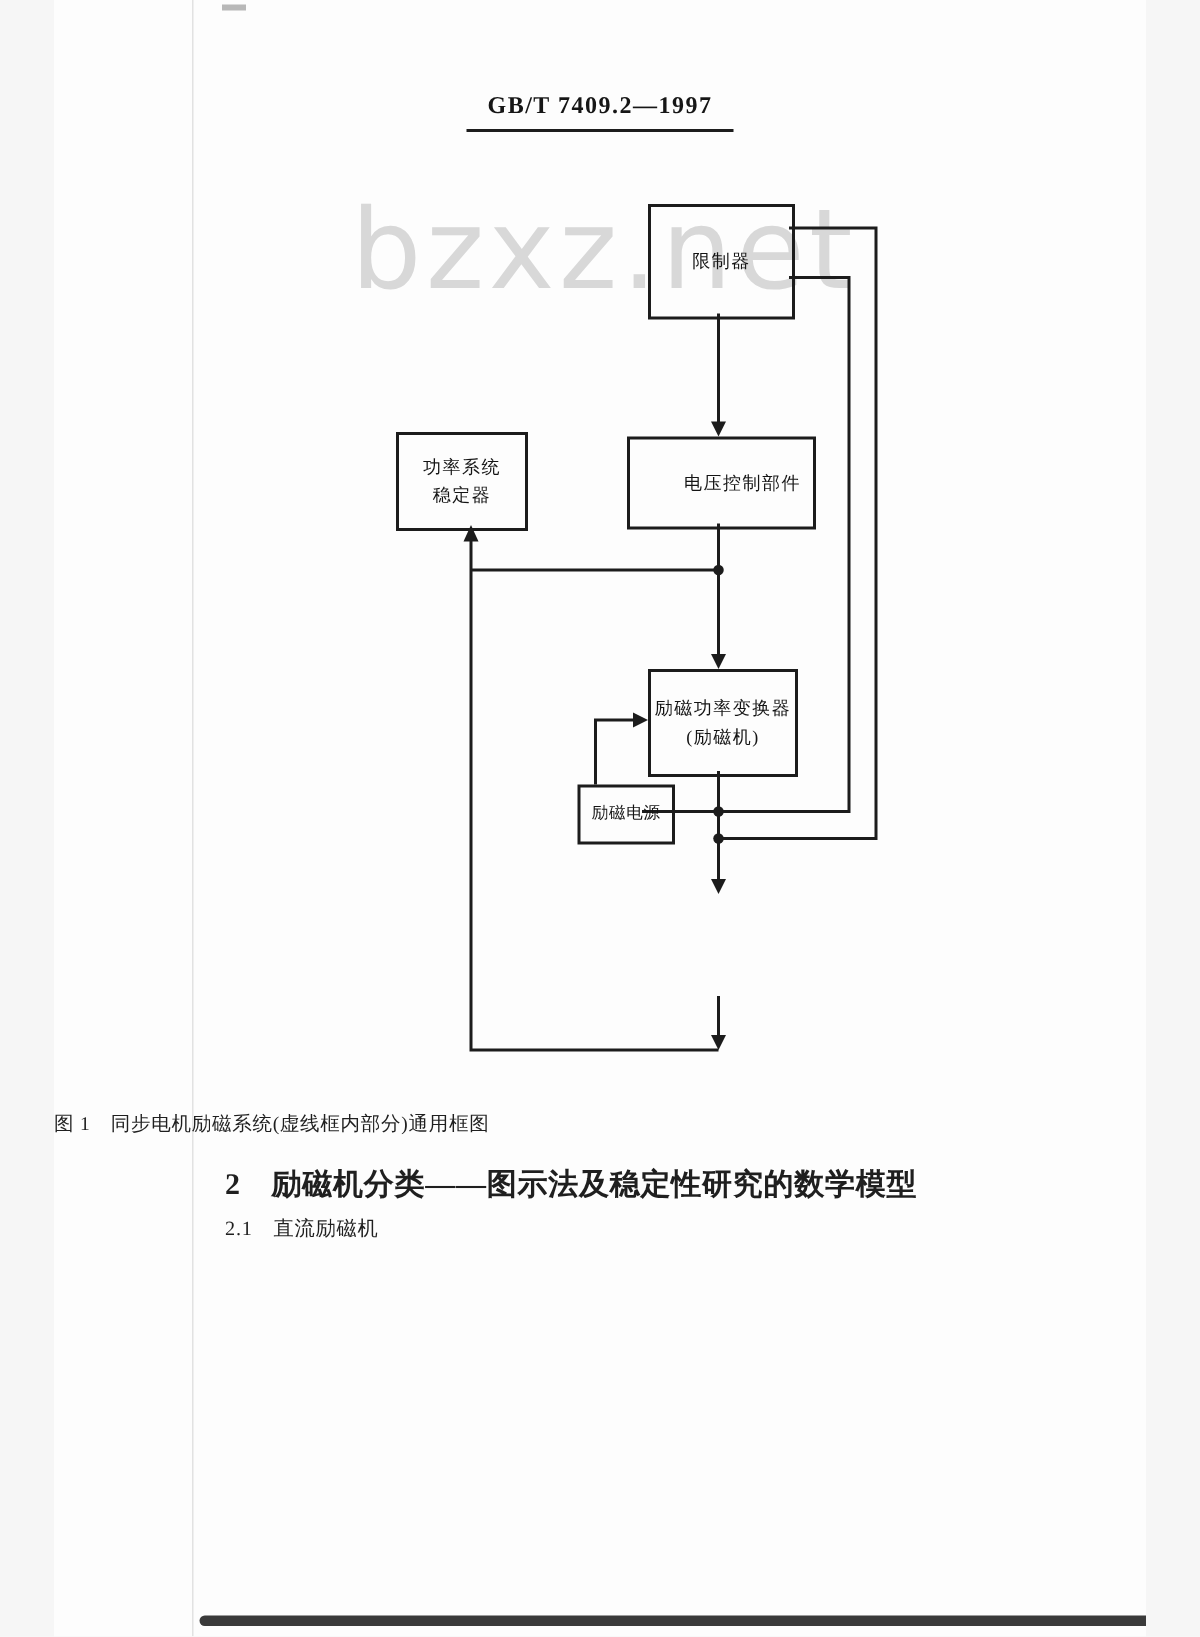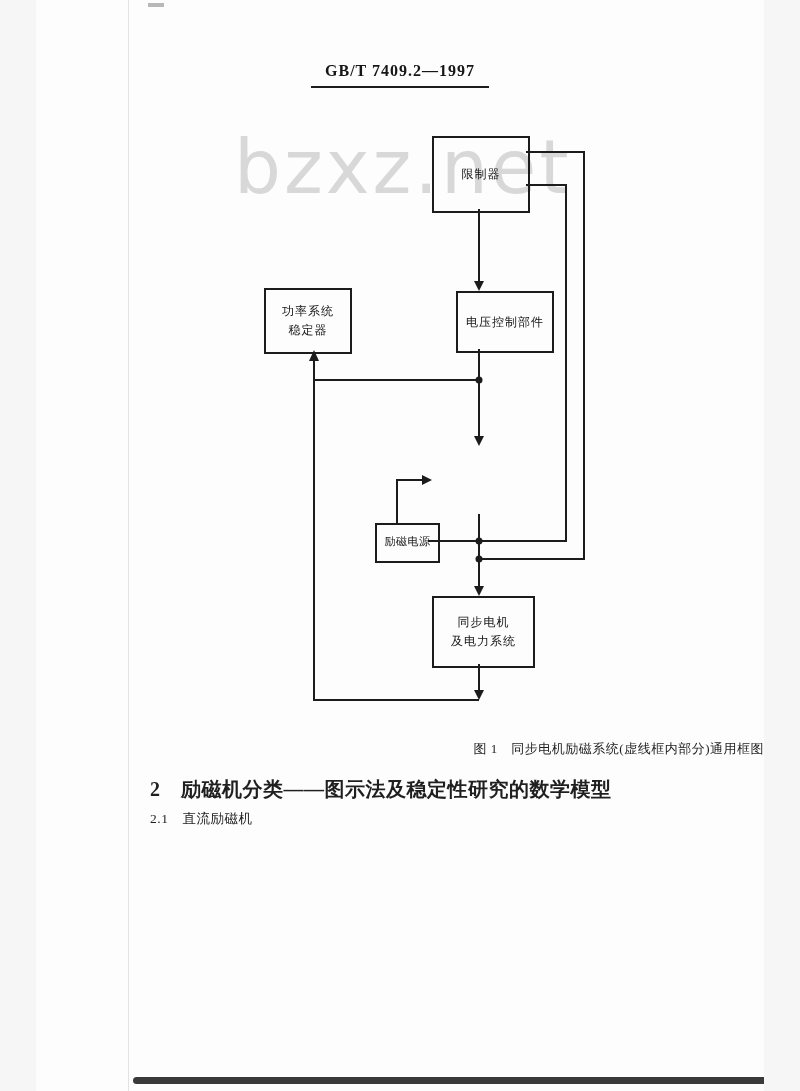--- a/index.html
+++ b/index.html
@@ -20,21 +20,21 @@
     font-family:"DejaVu Sans", sans-serif;font-weight:normal;
     font-size:74px;letter-spacing:3px;color:#d8d8d8;white-space:nowrap;
   }
   .diagram-svg{position:absolute;left:0;top:0;z-index:2;}
   .dbox{
     position:absolute;z-index:3;border:2px solid #1c1c1c;background:transparent;
     display:flex;flex-direction:column;align-items:center;justify-content:center;
     font-size:12px;letter-spacing:1px;line-height:1.55;color:#141414;text-align:center;
   }
   .dbox.small{font-size:11px;letter-spacing:0.5px;}
-  .caption{position:absolute;left:0;right:0;top:740px;text-align:right;font-size:13px;letter-spacing:0.5px;}
+  .caption{position:absolute;left:0;right:0;top:740px;text-align:left;font-size:13px;letter-spacing:0.5px;}
   .sec-heading{position:absolute;left:114px;top:776px;font-size:20px;font-weight:bold;letter-spacing:0.5px;}
   .sub-heading{position:absolute;left:114px;top:810px;font-size:13.5px;font-weight:normal;letter-spacing:0.5px;}
   .body-para{
     position:absolute;left:112px;top:836px;width:578px;
     font-size:13.5px;line-height:1.64;text-align:justify;text-indent:2em;
   }
   .body-para sub{font-size:9px;}
   .bottom-bar{position:absolute;left:97px;top:1077px;width:689px;height:7px;background:#3a3a3a;border-radius:3.5px;}
 </style>
 </head>
@@ -85,33 +85,33 @@
 
   <div class="dbox" style="left:228px;top:288px;width:84px;height:62px;">
     <span>功率系统</span>
     <span>稳定器</span>
   </div>
 
   <div class="dbox" style="left:396px;top:136px;width:94px;height:73px;">
     <span>限制器</span>
   </div>
 
-  <div class="dbox" style="left:420px;top:291px;width:94px;height:58px;">
+  <div class="dbox" style="left:382px;top:291px;width:94px;height:58px;padding-left:28px;">
     <span>电压控制部件</span>
   </div>
 
+  <div class="dbox" style="left:396px;top:446px;width:96px;height:68px;">
+    <span>励磁功率变换器</span>
+    <span>(励磁机)</span>
+  </div>
 
-  <div class="dbox small" style="left:339px;top:523px;width:61px;height:36px;font-family:Liberation Mono, monospace;">
+  <div class="dbox small" style="left:349px;top:523px;width:61px;height:36px;">
     <span>励磁电源</span>
   </div>
 
-  <div class="dbox" style="left:396px;top:596px;width:99px;height:68px;">
-    <span>同步电机</span>
-    <span>及电力系统</span>
-  </div>
 
   <div class="caption">图 1　同步电机励磁系统(虚线框内部分)通用框图</div>
 
   <div class="sec-heading">2　励磁机分类——图示法及稳定性研究的数学模型</div>
 
   <div class="sub-heading">2.1　直流励磁机</div>
 
 
   <div class="bottom-bar"></div>
 

